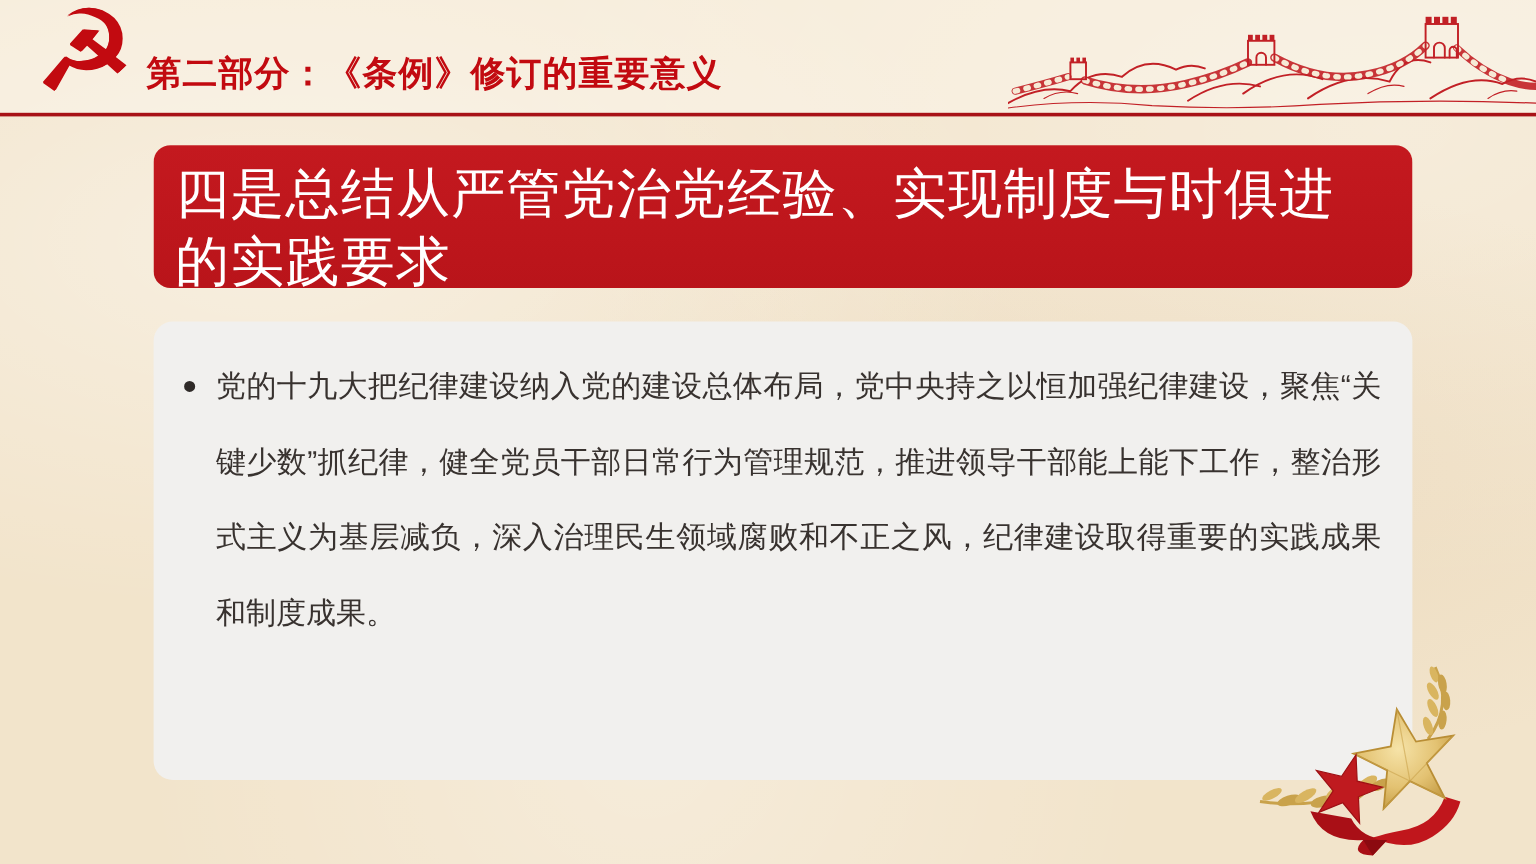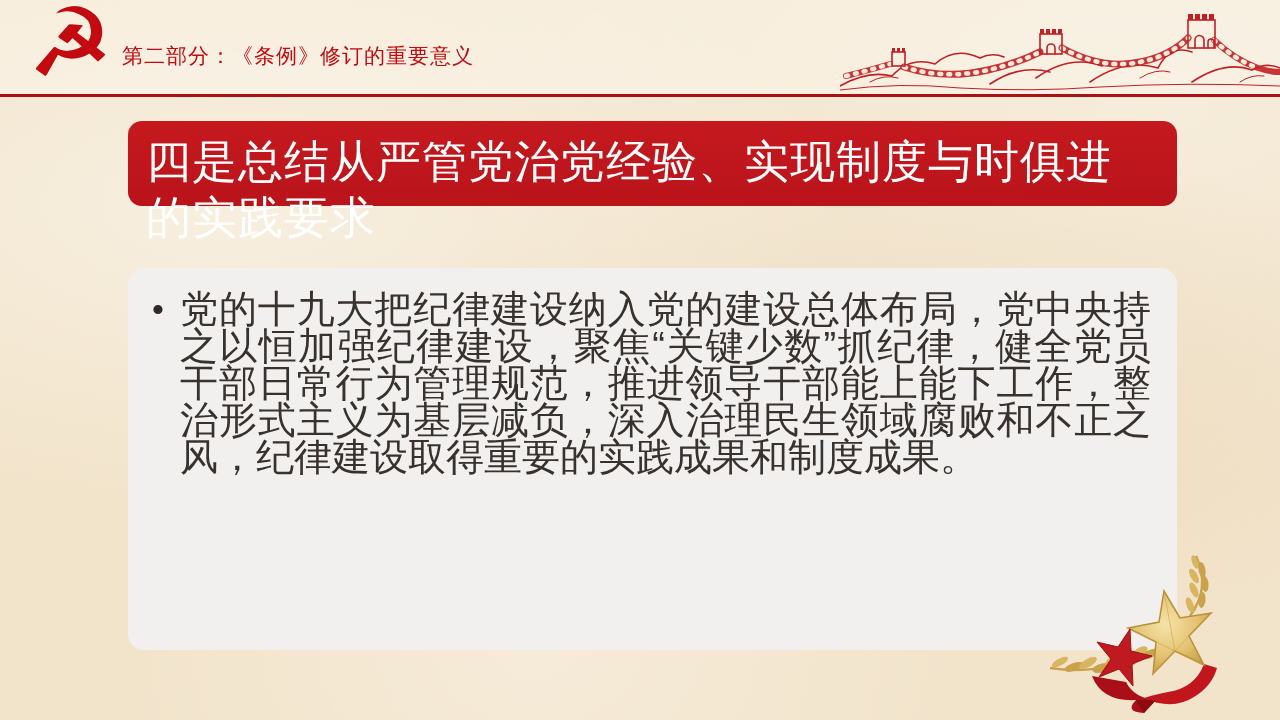--- a/index.html
+++ b/index.html
@@ -29,27 +29,27 @@
     background:#a81217;border:0;margin:0;
   }
   .emblem{
     position:absolute;left:28px;top:-12px;
     font-size:94px;line-height:110px;font-weight:bold;
     color:#c20a10;
     text-shadow:1px 0 #c20a10,0 1px #c20a10;
   }
   .header-title{
     position:absolute;left:122px;top:42px;
-    font-size:21px;font-weight:normal;letter-spacing:1px;
+    font-size:29px;font-weight:bold;letter-spacing:1px;
     color:#c20a10;white-space:nowrap;
   }
   .greatwall{position:absolute;right:0;top:12px;width:440px;height:82px;}
   
   .banner{
-    position:absolute;left:128px;top:121px;width:1049px;height:85px;
+    position:absolute;left:128px;top:121px;width:1049px;height:119px;
     box-sizing:border-box;
     background:#bd161c;
     background-image:linear-gradient(180deg,#c4191f 0%,#b9141a 100%);
     border-radius:14px;
     padding:13px 60px 0 18px;
     color:#ffffff;
     font-size:45px;line-height:56px;font-weight:500;
     letter-spacing:1px;
   }
   
@@ -58,21 +58,21 @@
     box-sizing:border-box;
     background:#f1f0ee;
     border-radius:16px;
     padding:23px 26px 0 22px;
   }
   .bullets{margin:0;padding:0;list-style:none;}
   .bullets li{
     position:relative;
     padding-left:30px;
     color:#38322f;
-    font-size:38px;line-height:37px;
+    font-size:25px;line-height:63px;
     text-align:justify;
   }
   .bullets li::before{
     content:"\2022";
     position:absolute;left:2px;top:0;
     color:#2f2a28;font-size:34px;
   }
   
   .star-emblem{position:absolute;left:1044px;top:550px;width:230px;height:170px;}
 </style>

